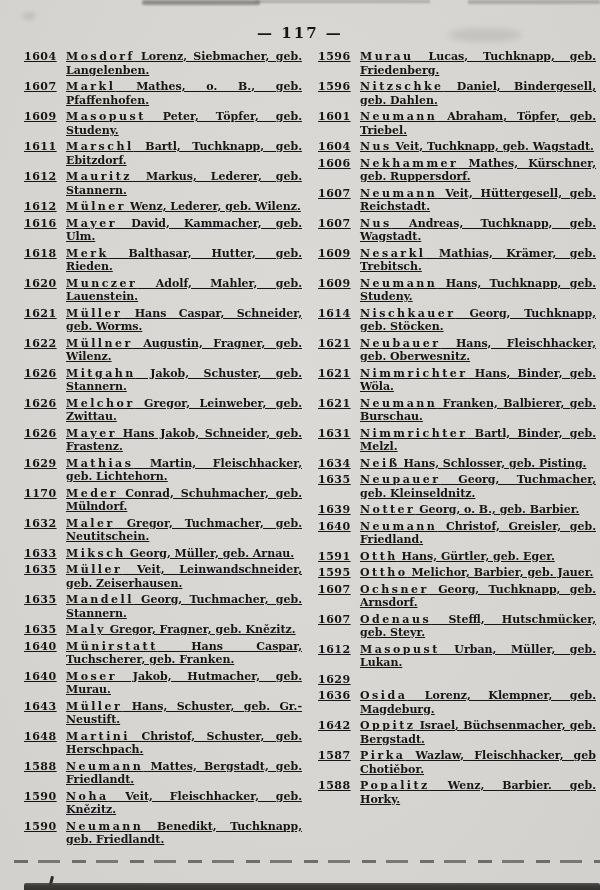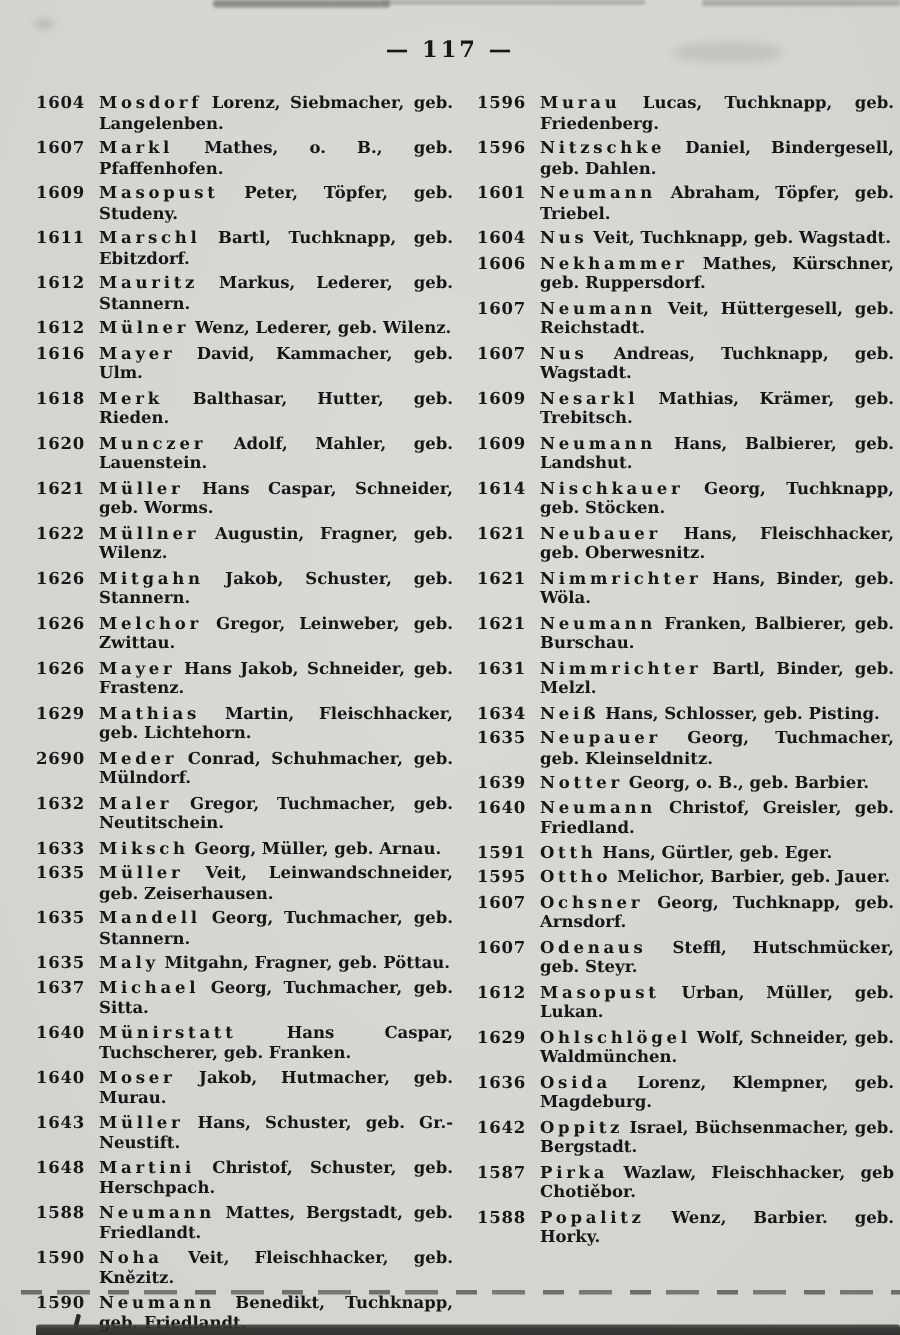--- a/index.html
+++ b/index.html
@@ -11,22 +11,22 @@
     font-family:"DejaVu Serif","Liberation Serif",serif;
     color:#161616;
     overflow:hidden;
   }
   .page-header {
     position:absolute; top:24px; left:0; width:600px;
     text-align:center;
     font-size:15px; font-weight:bold; letter-spacing:2px;
   }
   .cols {
-    position:absolute; top:62px; left:24px; width:572px;
-    display:flex; gap:16px;
+    position:absolute; top:50px; left:24px; width:572px;
+    display:flex; gap:16px;text-decoration:underline;
   }
   .col { width:280px; }
   .entry {
     display:flex;
     font-size:11px; line-height:13.5px; font-weight:bold;
     margin-bottom:3px;
   }
   .year { width:32px; flex:none; letter-spacing:0.5px; }
   .etext { flex:1; margin-left:10px; text-align:justify; text-justify:inter-word; }
   .surname { letter-spacing:2.5px; }
@@ -131,46 +131,42 @@
   </div>
         <div class="entry">
     <span class="year">1626</span>
     <span class="etext"><span class="surname">Mayer</span><span class="rest"> Hans Jakob, Schneider, geb. Frastenz.</span></span>
   </div>
         <div class="entry">
     <span class="year">1629</span>
     <span class="etext"><span class="surname">Mathias</span><span class="rest"> Martin, Fleischhacker, geb. Lichtehorn.</span></span>
   </div>
         <div class="entry">
-    <span class="year">2690</span>
+    <span class="year">1170</span>
     <span class="etext"><span class="surname">Meder</span><span class="rest"> Conrad, Schuhmacher, geb. Mülndorf.</span></span>
   </div>
         <div class="entry">
     <span class="year">1632</span>
     <span class="etext"><span class="surname">Maler</span><span class="rest"> Gregor, Tuchmacher, geb. Neutitschein.</span></span>
   </div>
         <div class="entry">
     <span class="year">1633</span>
     <span class="etext"><span class="surname">Miksch</span><span class="rest"> Georg, Müller, geb. Arnau.</span></span>
   </div>
         <div class="entry">
     <span class="year">1635</span>
     <span class="etext"><span class="surname">Müller</span><span class="rest"> Veit, Leinwandschneider, geb. Zeiserhausen.</span></span>
   </div>
         <div class="entry">
     <span class="year">1635</span>
     <span class="etext"><span class="surname">Mandell</span><span class="rest"> Georg, Tuchmacher, geb. Stannern.</span></span>
   </div>
         <div class="entry">
     <span class="year">1635</span>
-    <span class="etext"><span class="surname">Maly</span><span class="rest"> Mitgahn, Fragner, geb. Pöttau.</span></span>
-  </div>
-        <div class="entry">
-    <span class="year">1637</span>
-    <span class="etext"><span class="surname">Michael</span><span class="rest"> Georg, Tuchmacher, geb. Sitta.</span></span>
+    <span class="etext"><span class="surname">Maly</span><span class="rest"> Gregor, Fragner, geb. Knězitz.</span></span>
   </div>
         <div class="entry">
     <span class="year">1640</span>
     <span class="etext"><span class="surname">Münirstatt</span><span class="rest"> Hans Caspar, Tuchscherer, geb. Franken.</span></span>
   </div>
         <div class="entry">
     <span class="year">1640</span>
     <span class="etext"><span class="surname">Moser</span><span class="rest"> Jakob, Hutmacher, geb. Murau.</span></span>
   </div>
         <div class="entry">
@@ -222,21 +218,21 @@
         <div class="entry">
     <span class="year">1607</span>
     <span class="etext"><span class="surname">Nus</span><span class="rest"> Andreas, Tuchknapp, geb. Wagstadt.</span></span>
   </div>
         <div class="entry">
     <span class="year">1609</span>
     <span class="etext"><span class="surname">Nesarkl</span><span class="rest"> Mathias, Krämer, geb. Trebitsch.</span></span>
   </div>
         <div class="entry">
     <span class="year">1609</span>
-    <span class="etext"><span class="surname">Neumann</span><span class="rest"> Hans, Balbierer, geb. Landshut.</span></span>
+    <span class="etext"><span class="surname">Neumann</span><span class="rest"> Hans, Tuchknapp, geb. Studeny.</span></span>
   </div>
         <div class="entry">
     <span class="year">1614</span>
     <span class="etext"><span class="surname">Nischkauer</span><span class="rest"> Georg, Tuchknapp, geb. Stöcken.</span></span>
   </div>
         <div class="entry">
     <span class="year">1621</span>
     <span class="etext"><span class="surname">Neubauer</span><span class="rest"> Hans, Fleischhacker, geb. Oberwesnitz.</span></span>
   </div>
         <div class="entry">
@@ -282,21 +278,20 @@
         <div class="entry">
     <span class="year">1607</span>
     <span class="etext"><span class="surname">Odenaus</span><span class="rest"> Steffl, Hutschmücker, geb. Steyr.</span></span>
   </div>
         <div class="entry">
     <span class="year">1612</span>
     <span class="etext"><span class="surname">Masopust</span><span class="rest"> Urban, Müller, geb. Lukan.</span></span>
   </div>
         <div class="entry">
     <span class="year">1629</span>
-    <span class="etext"><span class="surname">Ohlschlögel</span><span class="rest"> Wolf, Schneider, geb. Waldmünchen.</span></span>
   </div>
         <div class="entry">
     <span class="year">1636</span>
     <span class="etext"><span class="surname">Osida</span><span class="rest"> Lorenz, Klempner, geb. Magdeburg.</span></span>
   </div>
         <div class="entry">
     <span class="year">1642</span>
     <span class="etext"><span class="surname">Oppitz</span><span class="rest"> Israel, Büchsenmacher, geb. Bergstadt.</span></span>
   </div>
         <div class="entry">

